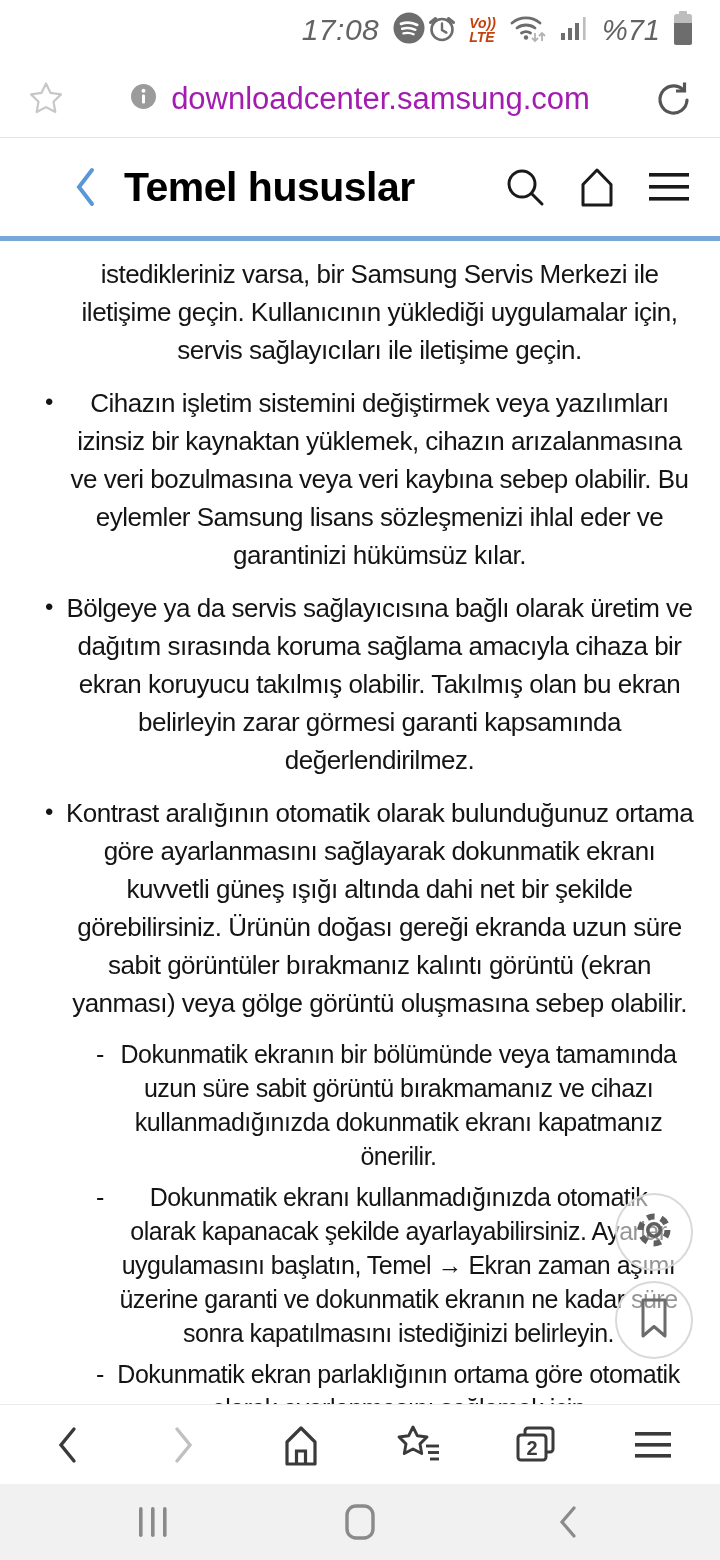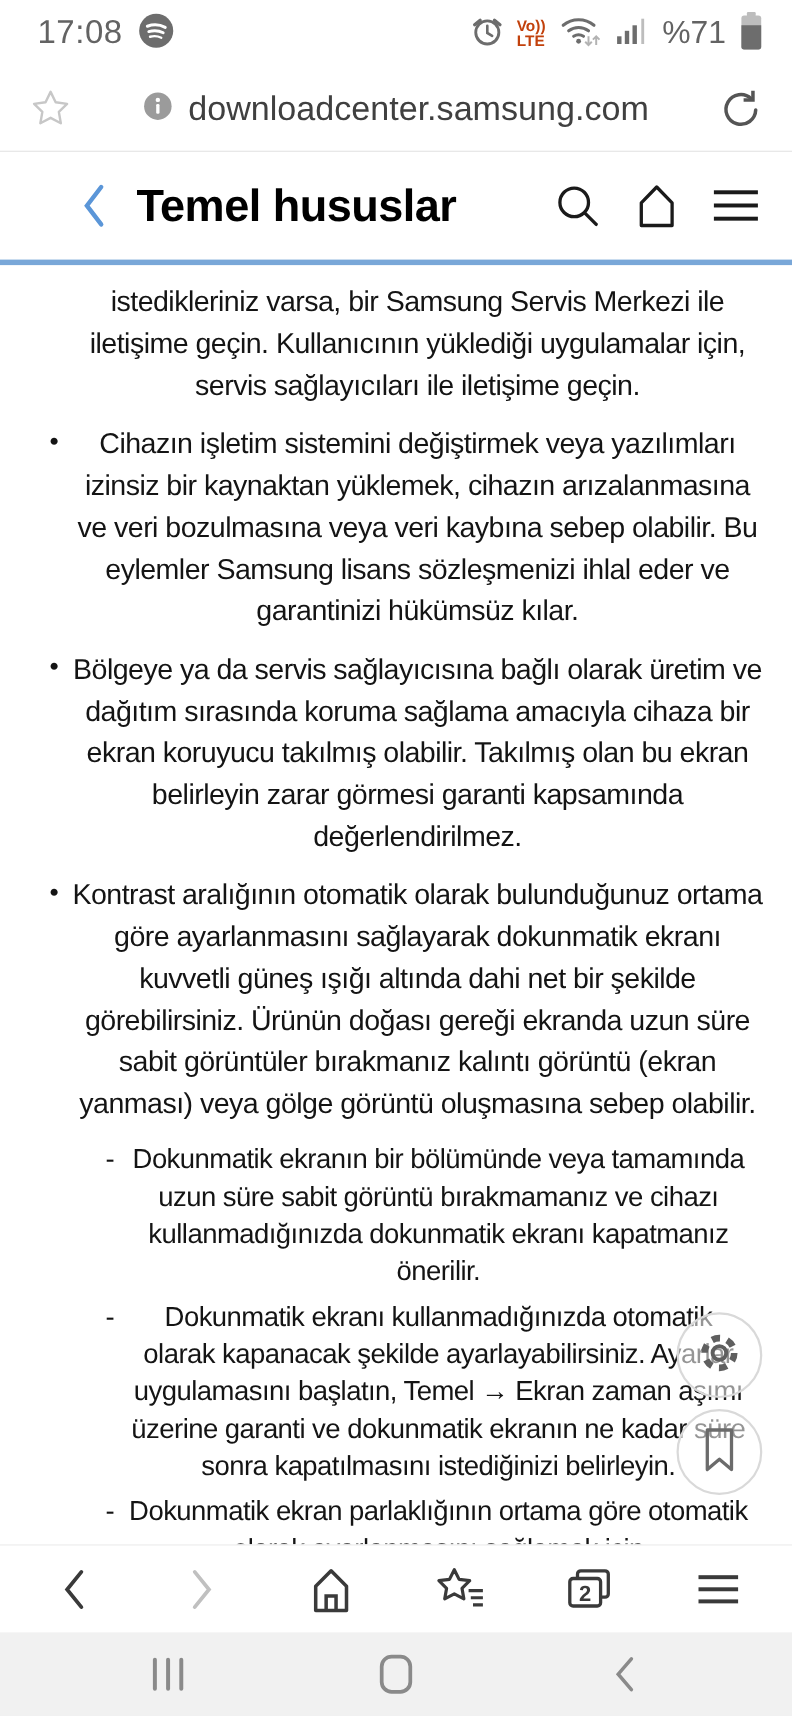--- a/index.html
+++ b/index.html
@@ -1,31 +1,31 @@
 <!DOCTYPE html>
 <html><head>
 <meta charset="utf-8">
 <style>
   html,body{margin:0;padding:0;background:#333;}
   .screen{position:relative;width:720px;height:1560px;background:#fff;overflow:hidden;
           font-family:"Liberation Sans",sans-serif;-webkit-font-smoothing:antialiased;}
 
   
-  .status-bar{height:60px;display:flex;align-items:center;justify-content:space-between;
-              padding:0 26px 0 34px;color:#636363;}
+  .status-bar{height:60px;display:flex;align-items:center;justify-content:flex-end;
+              padding:0 26px 0 18px;color:#636363;font-style:italic;}
   .sb-left,.sb-right{display:flex;align-items:center;gap:12px;}
   .sb-time{font-size:30px;letter-spacing:0.5px;}
   .volte{font-size:14px;line-height:14px;font-weight:700;color:#c2410c;text-align:left;}
   .sb-batt-text{font-size:29px;}
 
   
   .url-bar{height:77px;display:flex;align-items:center;padding:0 26px;border-bottom:1px solid #e3e3e3;}
   .url-star{width:70px;display:flex;justify-content:flex-start;}
   .url-center{flex:1;display:flex;align-items:center;justify-content:center;gap:14px;}
-  .url-text{font-size:31px;color:#404040;}
+  .url-text{font-size:31px;color:#a21caf;}
   .url-reload{width:70px;display:flex;justify-content:flex-end;}
 
   
   .page-header{height:98px;display:flex;align-items:center;padding:0 28px;margin-left:44px;}
   .hdr-back{width:34px;display:flex;align-items:center;}
   .hdr-title{flex:1;margin-left:18px;font-size:41px;font-weight:700;color:#000;letter-spacing:-0.5px;}
   .hdr-icons{display:flex;align-items:center;gap:26px;}
   .hdr-btn{width:46px;height:46px;display:flex;align-items:center;justify-content:center;}
   .header-divider{height:5px;background:#79a7d8;}
 

